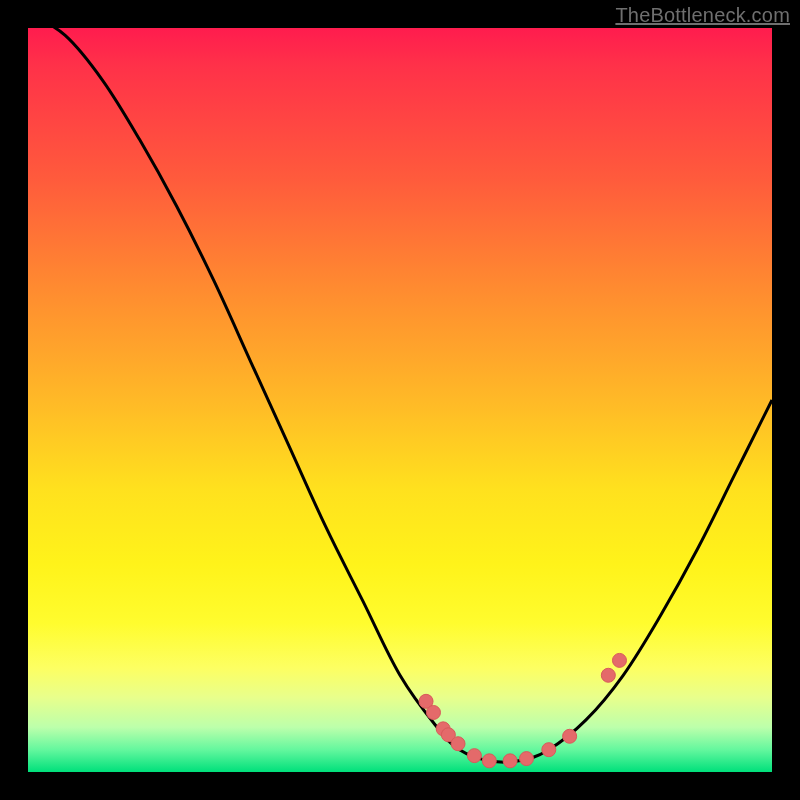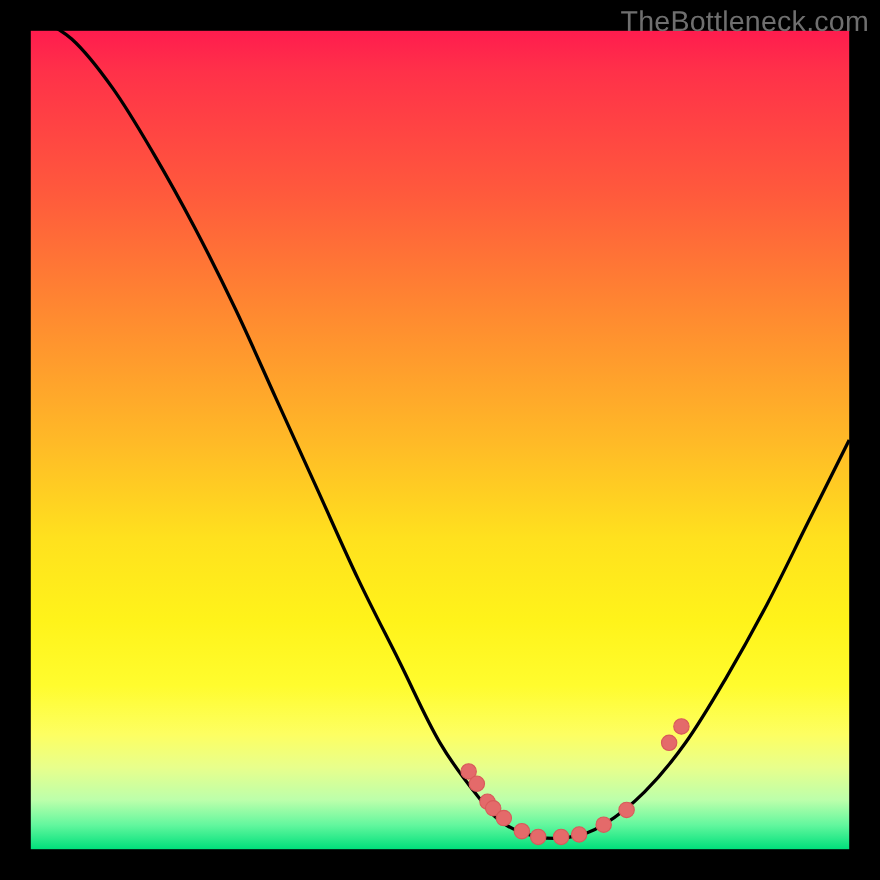--- a/index.html
+++ b/index.html
@@ -40,24 +40,25 @@
       #bcffab 94%,
       #64f79e 97%,
       #00e07b 100%
     );
   }
   .watermark {
     position: absolute;
     top: 4px;
     right: 10px;
     color: #6f6f6f;
-    font-size: 26px;
+    font-size: 20px;
     font-weight: 500;
     letter-spacing: 0.2px;
     user-select: none;
+    text-decoration: underline;
   }
   svg.curve {
     position: absolute;
     left: 0;
     top: 0;
     width: 744px;
     height: 744px;
     overflow: visible;
   }
 </style>

